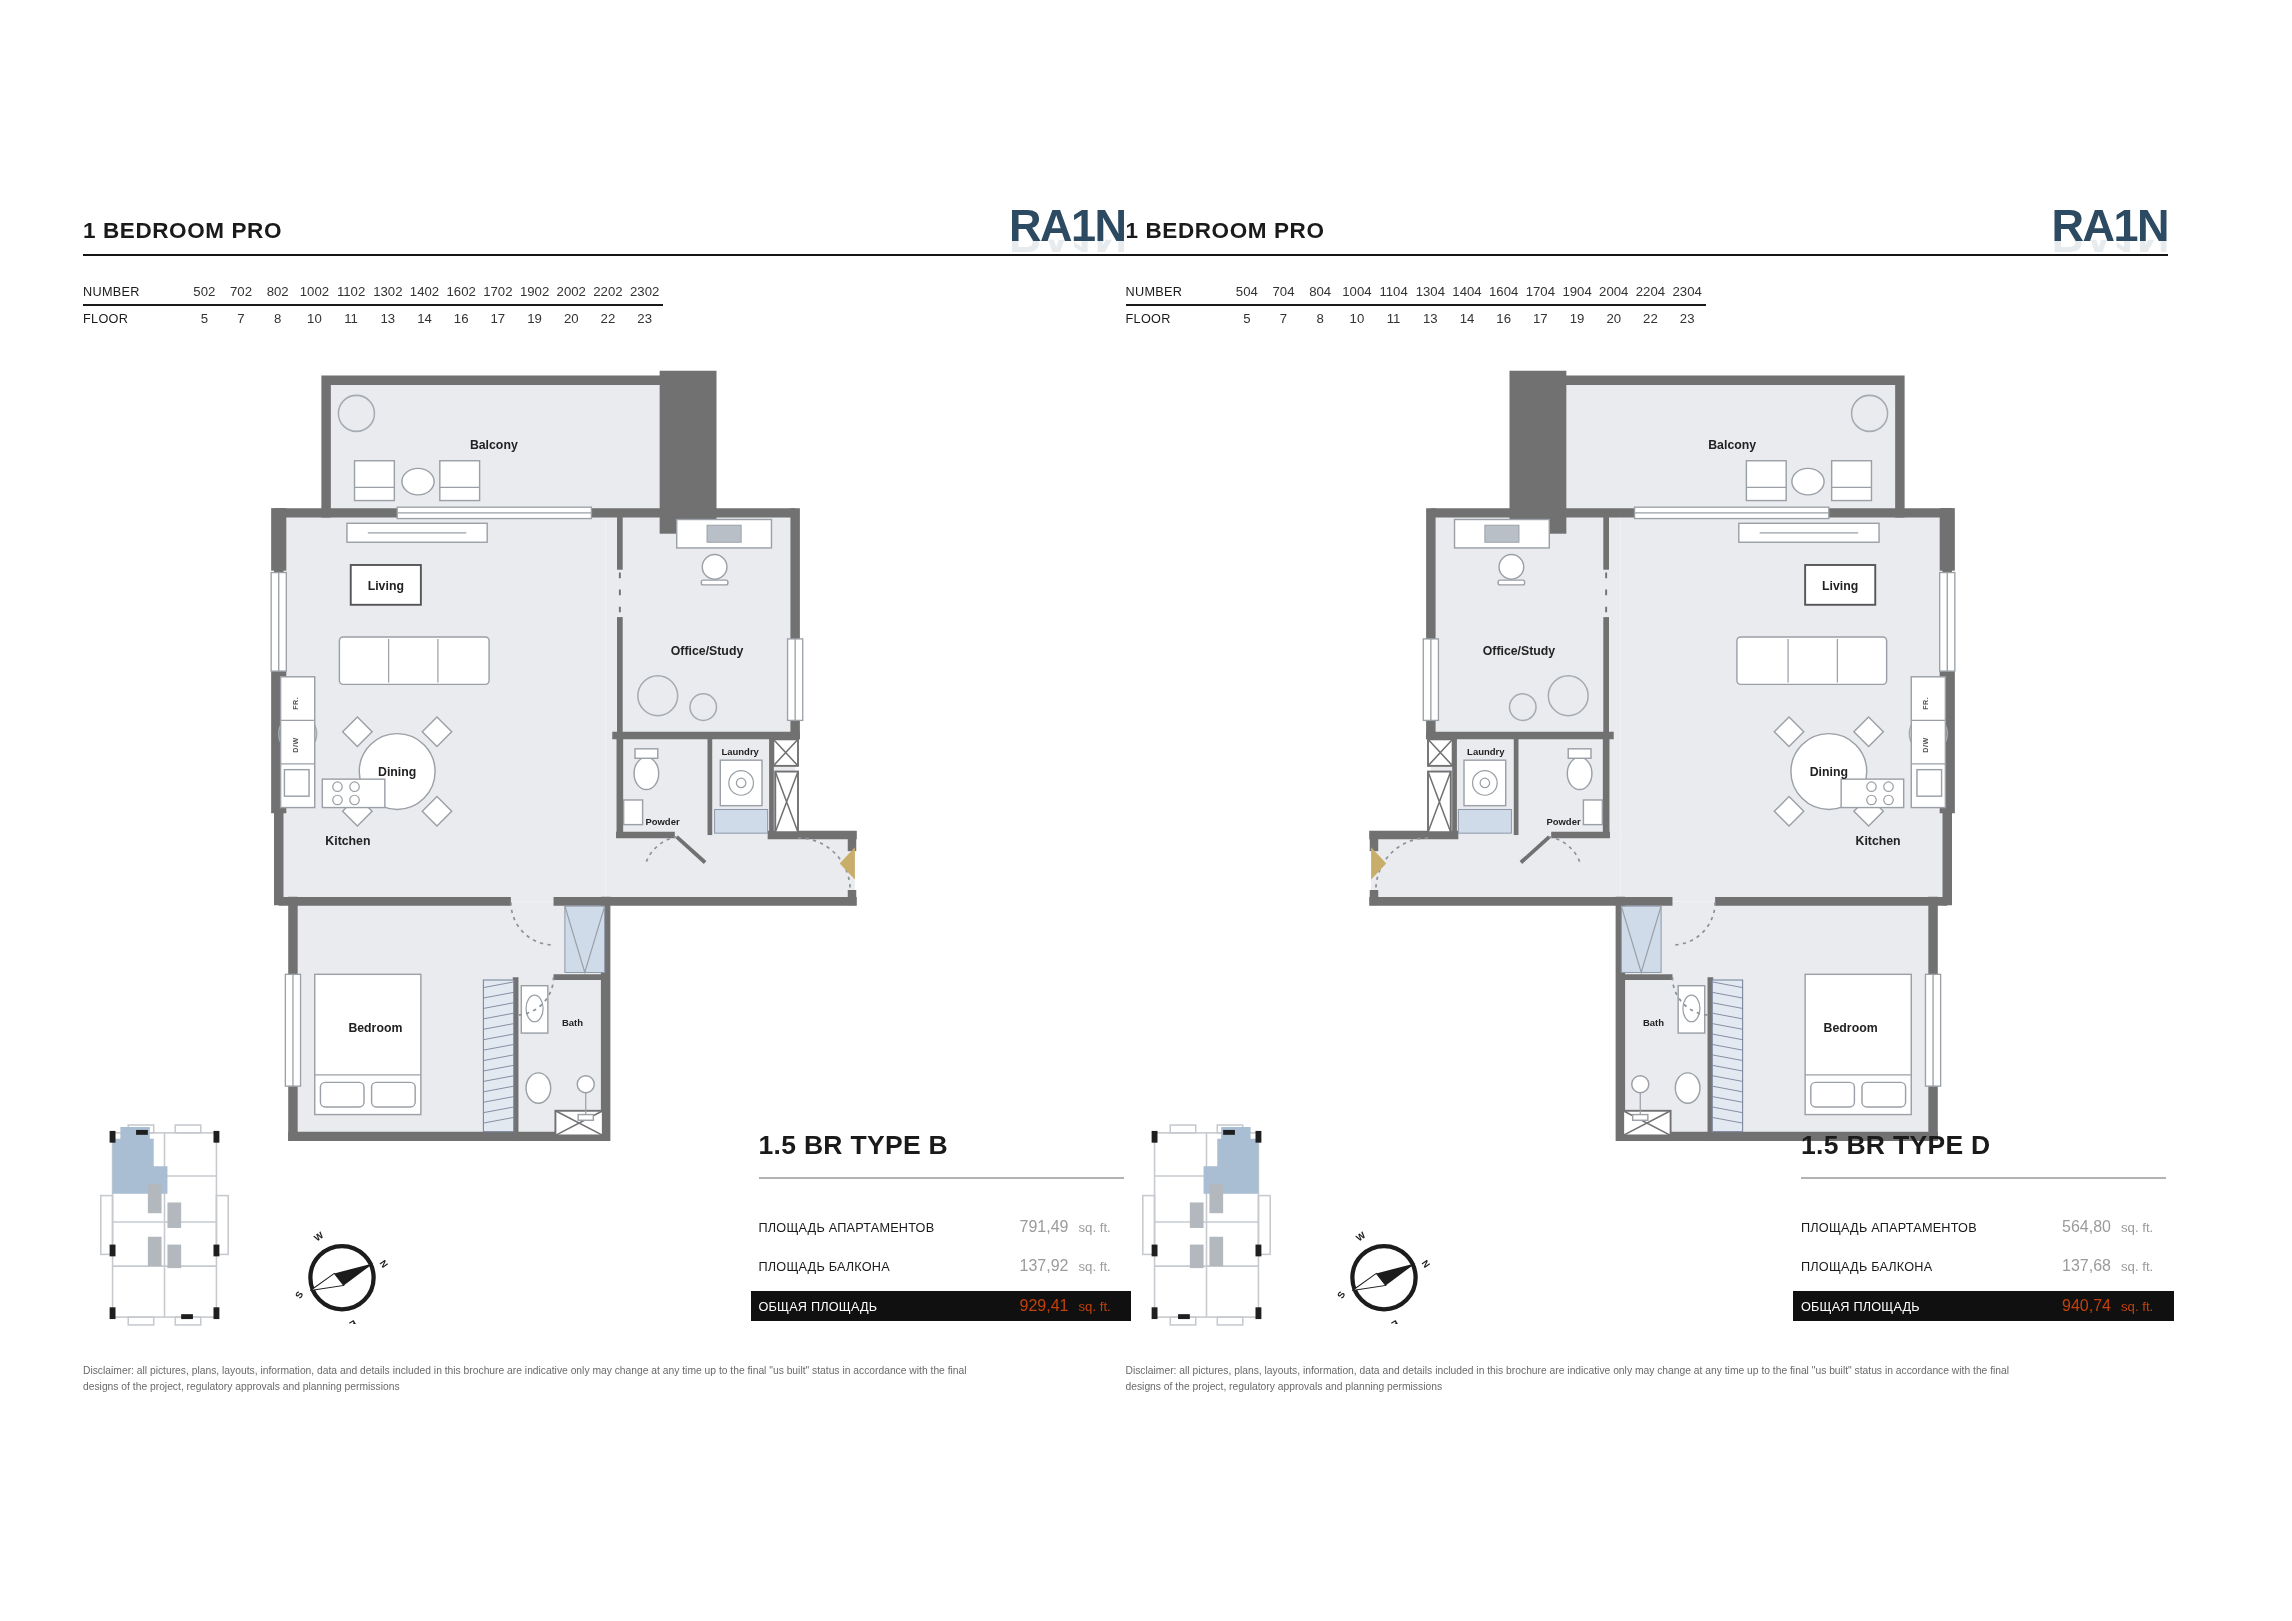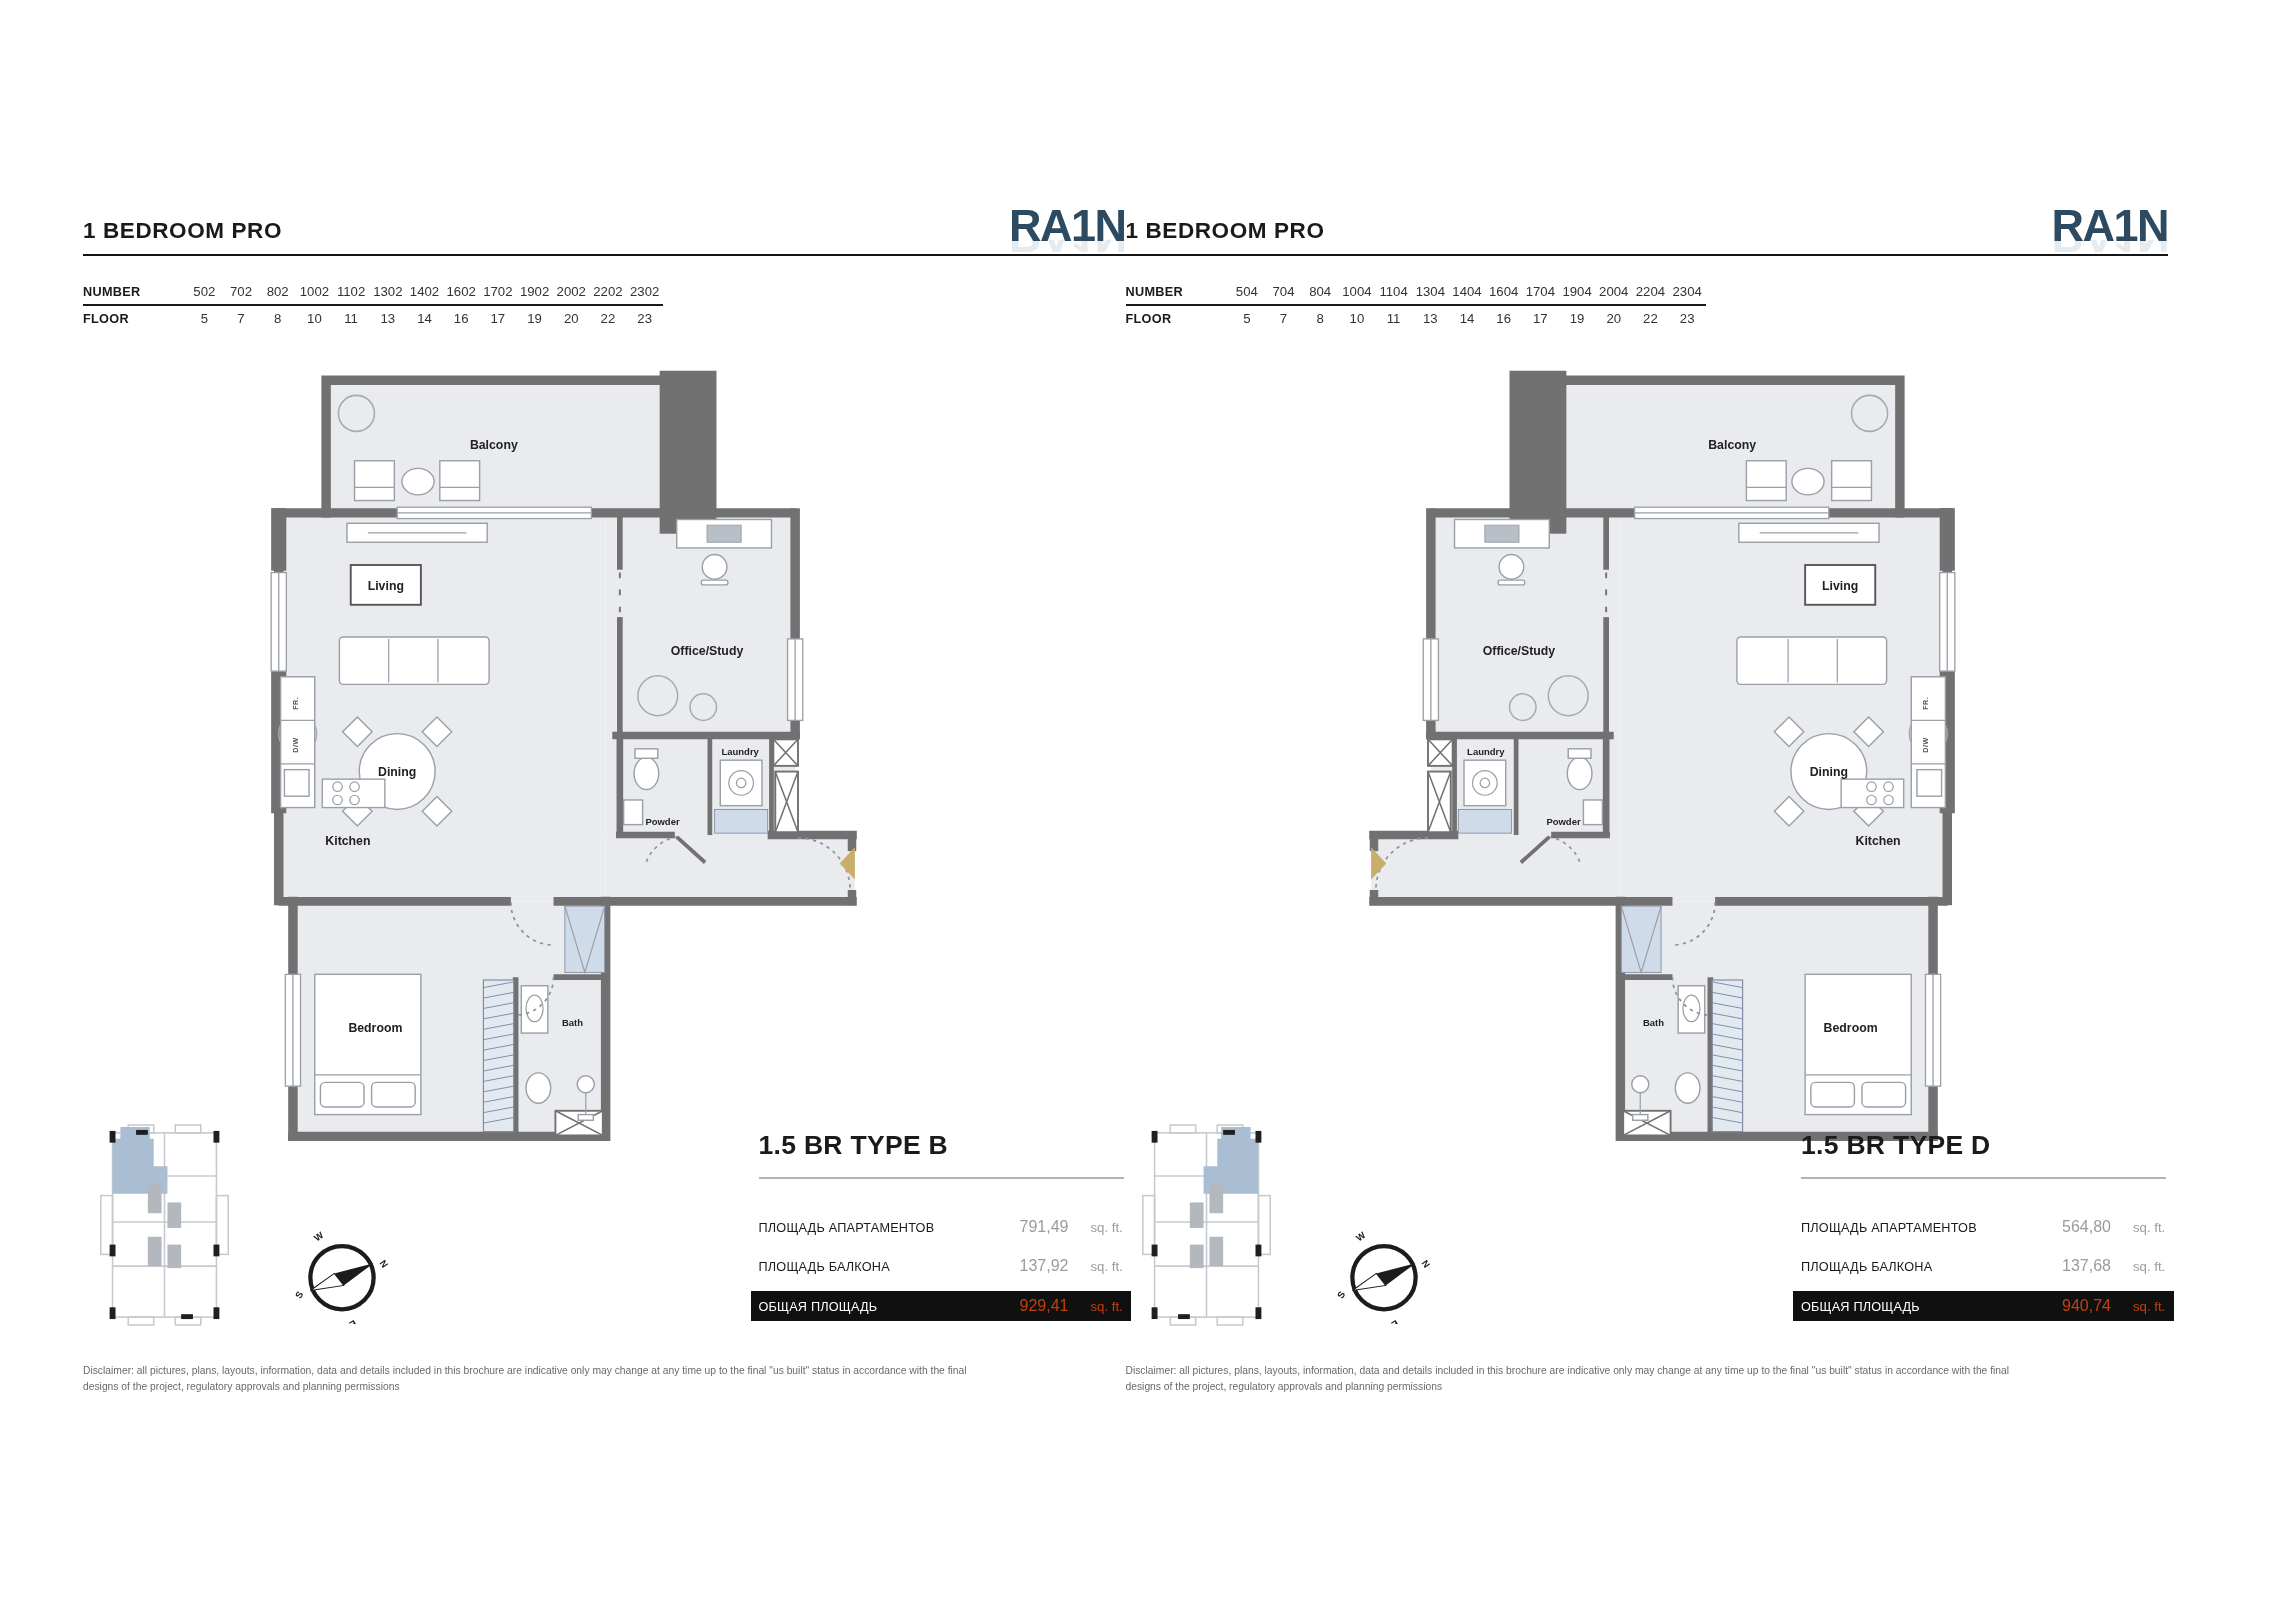--- a/index.html
+++ b/index.html
@@ -10,21 +10,21 @@
   
   .hdr{display:flex;justify-content:space-between;align-items:flex-end;border-bottom:2.9px solid #151515;padding-bottom:9.8px;}
   .title{font-size:22.5px;font-weight:bold;letter-spacing:0.6px;}
   .logo-wrap{position:relative;line-height:.8;}
   .logo{font-size:45px;font-weight:800;letter-spacing:-1.5px;color:#2c4a61;}
   .logo-ref{position:absolute;top:90%;left:0;right:0;transform:scaleY(-1);color:#2c4a61;opacity:.10;height:13.7px;overflow:hidden;font-size:45px;font-weight:800;letter-spacing:-1.5px;}
 
   
   .utable{margin-top:23.5px;width:580px;}
   .trow{display:flex;align-items:baseline;padding:4.9px 0;}
-  .tlabel{width:103px;font-weight:bold;font-size:12.7px;letter-spacing:0.3px;}
+  .tlabel{width:103px;font-weight:normal;font-size:12.7px;letter-spacing:0.3px;}
   .cells{flex:1;display:grid;grid-template-columns:repeat(13,1fr);}
   .cell{text-align:center;font-size:13.2px;color:#333;}
   .tdivider{height:2px;background:#1a1a1a;}
 
   
   .plan-wrap{margin-top:35px;height:779px;}
   .page-left .plan-wrap{padding-left:186px;}
   .page-right .plan-wrap{padding-left:243px;}
 
   svg text{font-family:"Liberation Sans",sans-serif;}
@@ -53,21 +53,21 @@
   .kp-core{fill:#b2b8be;}
   .kp-tick{fill:#1f1f1f;}
   .c-letter{font-size:11px;font-weight:bold;fill:#1c1c1c;text-anchor:middle;}
 
   .type-panel{width:365px;margin-right:2px;}
   .type-title{font-size:26.5px;font-weight:bold;letter-spacing:0.3px;}
   .type-rule{height:2px;background:#b3b3b3;margin:15.7px 0 33px;}
   .area-row{display:grid;grid-template-columns:1fr 76px 55px;align-items:baseline;padding:5.9px 7.8px;margin:0 -7.8px 9.8px -7.8px;}
   .a-label{font-size:12.7px;font-weight:normal;letter-spacing:0.2px;}
   .a-value{font-size:16px;color:#9b9b9b;text-align:right;}
-  .a-unit{font-size:13.2px;color:#9b9b9b;padding-left:22px;}
+  .a-unit{font-size:13.2px;color:#9b9b9b;padding-left:10px;}
   .area-row.highlight{background:#101010;}
   .area-row.highlight .a-label{color:#ffffff;}
   .area-row.highlight .a-value,.area-row.highlight .a-unit{color:#c2410c;}
 
   .disclaimer{margin-top:33px;font-size:10.3px;line-height:1.55;color:#6a6a6a;max-width:887px;}
 </style>
 </head>
 <body>
 
 <div class="sheet">

